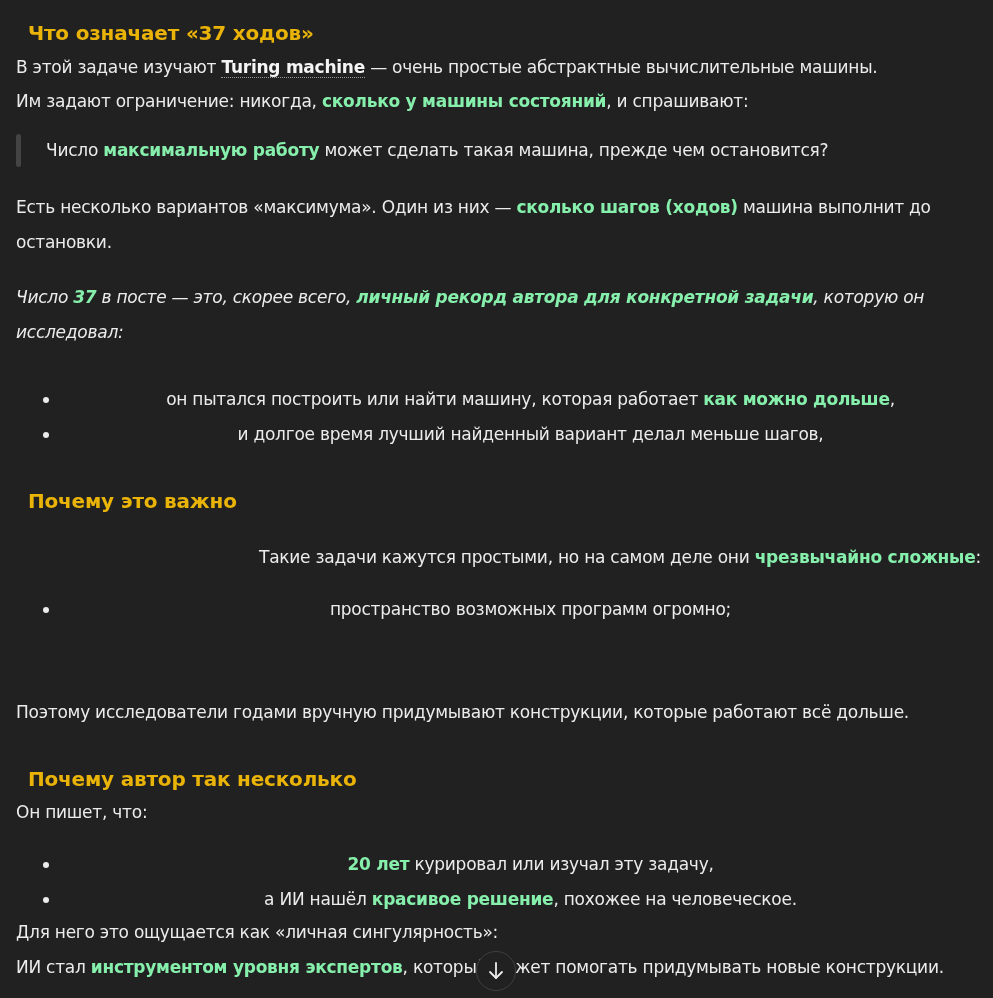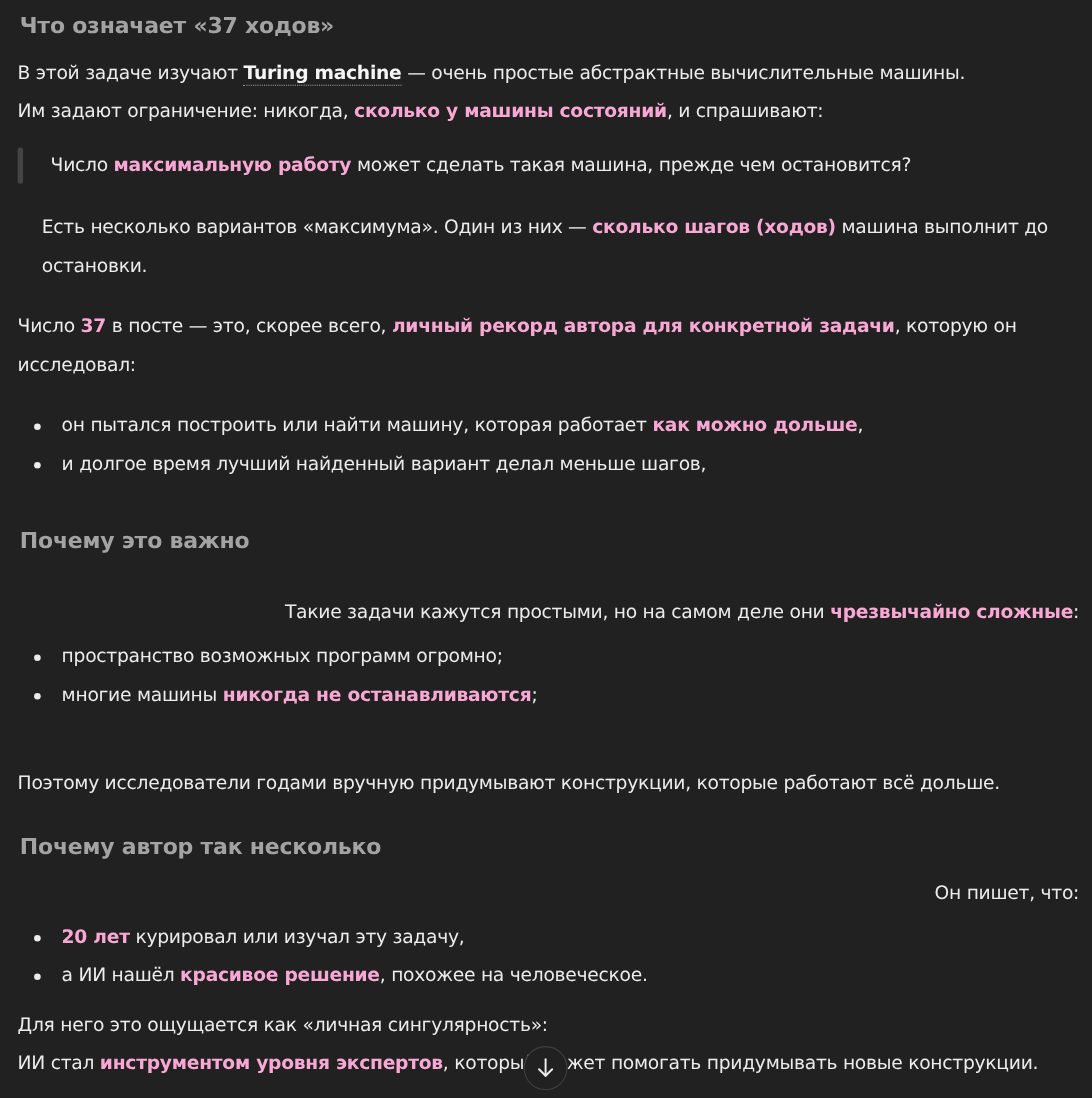--- a/index.html
+++ b/index.html
@@ -16,27 +16,27 @@
     font-size: 17px;
     position: relative;
   }
   .content {
     position: absolute;
     left: 16px;
     top: 0;
     width: 965px;
   }
   h3 {
-    margin: 2px;
+    margin: 12px;
     font-size: 20px;
     font-weight: 600;
     letter-spacing: -0.2px;
-    color: #a3a3a3;
+    color: #eab308;
   }
-  b { font-weight: 700; color: #f9a8d4; }
+  b { font-weight: 700; color: #86efac; }
   .p { margin: 0; line-height: 35px; letter-spacing: -0.25px; }
   .link {
     font-weight: 700;
     color: #f5f5f5;
     border-bottom: 1px dotted #9a9a9a;
     cursor: pointer;
   }
   .quote {
     position: relative;
     padding-left: 30px;
@@ -46,21 +46,21 @@
   .quote::before {
     content: "";
     position: absolute;
     left: 0;
     top: 1px;
     width: 5px;
     height: 33px;
     border-radius: 3px;
     background: #444;
   }
-  ul { margin: 0; padding: 0; list-style: none; }
+  ul { margin: 12px; padding: 0; list-style: none; text-align: center; }
   ul li {
     position: relative;
     padding-left: 40px;
     line-height: 35px;
     letter-spacing: -0.25px;
   }
   ul li::before {
     content: "";
     position: absolute;
     left: 15px;
@@ -97,49 +97,48 @@
   </div>
 
   <div class="p" style="position:absolute; top:84px; width:965px;">
     <span>Им задают ограничение: никогда, </span><b>сколько у машины состояний</b><span>, и спрашивают:</span>
   </div>
 
   <div class="quote" style="position:absolute; top:133px; width:935px;">
     <span>Число </span><b>максимальную работу</b><span> может сделать такая машина, прежде чем остановится?</span>
   </div>
 
-  <div class="p" style="position:absolute; top:190px; width:950px;margin-left:22px;">
+  <div class="p" style="position:absolute; top:190px; width:950px;">
     <span>Есть несколько вариантов «максимума». Один из них — </span><b>сколько шагов (ходов)</b><span> машина выполнит до остановки.</span>
   </div>
 
-  <div class="p" style="position:absolute; top:280px; width:935px;">
+  <div class="p" style="position:absolute; top:280px; width:935px;font-style:italic;">
     <span>Число </span><b>37</b><span> в посте — это, скорее всего, </span><b>личный рекорд автора для конкретной задачи</b><span>, которую он исследовал:</span>
   </div>
 
   <ul style="position:absolute; top:370px; width:965px;">
     <li><span>он пытался построить или найти машину, которая работает </span><b>как можно дольше</b><span>,</span></li>
     <li><span>и долгое время лучший найденный вариант делал меньше шагов,</span></li>
   </ul>
 
   <h3 style="position:absolute; top:477px;">Почему это важно</h3>
 
   <div class="p" style="position:absolute; top:540px; width:965px;text-align:right;">
     <span>Такие задачи кажутся простыми, но на самом деле они </span><b>чрезвычайно сложные</b><span>:</span>
   </div>
 
   <ul style="position:absolute; top:580px; width:965px;">
     <li><span>пространство возможных программ огромно;</span></li>
-    <li><span>многие машины </span><b>никогда не останавливаются</b><span>;</span></li>
   </ul>
 
   <div class="p" style="position:absolute; top:695px; width:965px;">Поэтому исследователи годами вручную придумывают конструкции, которые работают всё дольше.</div>
 
   <h3 style="position:absolute; top:755px;">Почему автор так несколько</h3>
 
-  <div class="p" style="position:absolute; top:795px; width:965px;text-align:right;">Он пишет, что:</div>
+  <div class="p" style="position:absolute; top:795px; width:965px;">Он пишет, что:</div>
 
   <ul style="position:absolute; top:835px; width:965px;">
     <li><b>20 лет</b><span> курировал или изучал эту задачу,</span></li>
     <li><span>а ИИ нашёл </span><b>красивое решение</b><span>, похожее на человеческое.</span></li>
   </ul>
 
   <div class="p" style="position:absolute; top:915px; width:965px;">Для него это ощущается как «личная сингулярность»:</div>
 
   <div class="p" style="position:absolute; top:950px; width:980px; white-space:nowrap;">
     <span>ИИ стал </span><b>инструментом уровня экспертов</b><span>, который может помогать придумывать новые конструкции.</span>

